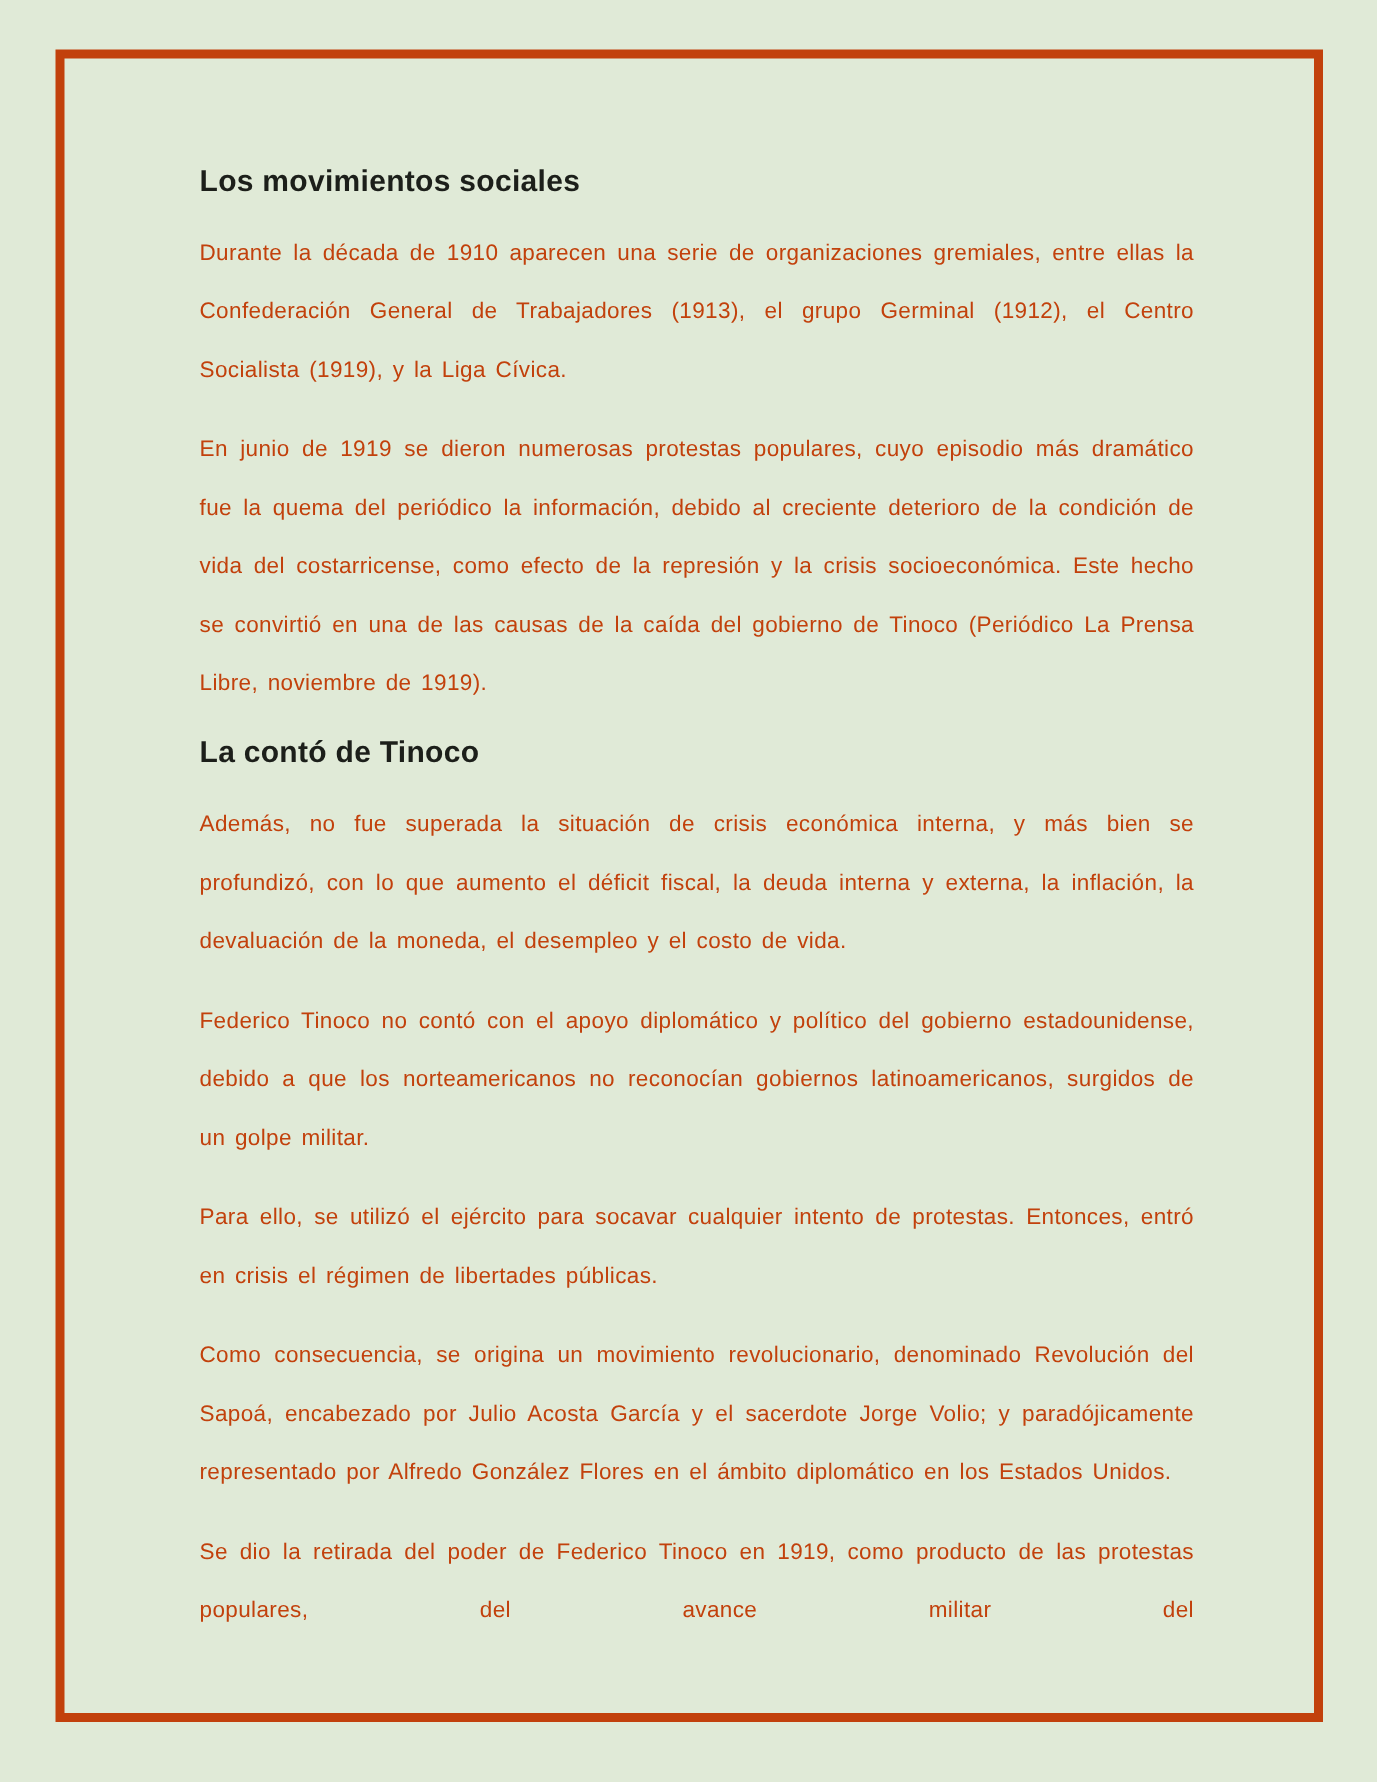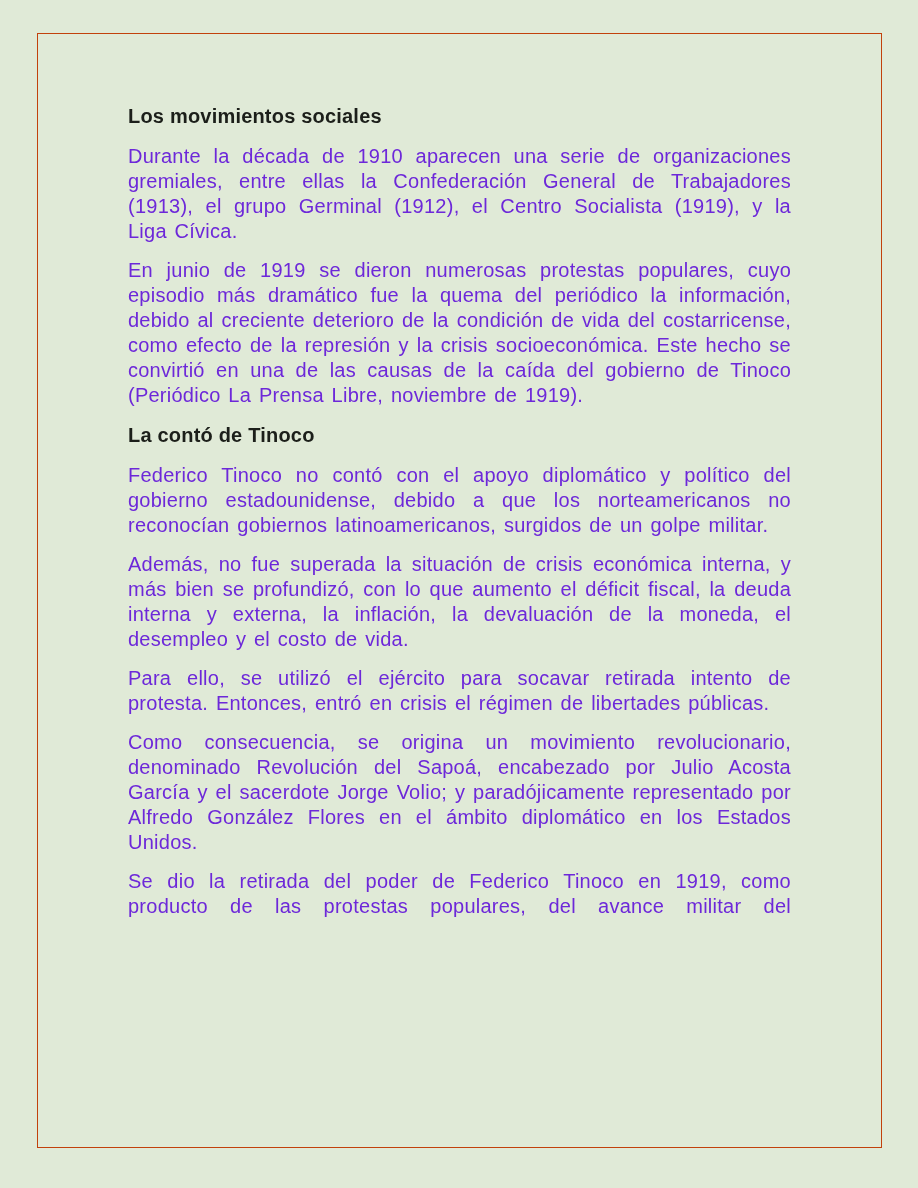--- a/index.html
+++ b/index.html
@@ -15,59 +15,59 @@
     position: relative;
     overflow: hidden;
   }
   .page-frame {
     position: absolute;
     left: 37px;
     top: 33px;
     width: 845px;
     height: 1115px;
     box-sizing: border-box;
-    border: 1px solid #c2410c;
+    border: 6px solid #c2410c;
     background: #e0ead7;
   }
   .text-column {
     position: absolute;
     left: 90px;
     top: 69px;
     width: 663px;
   }
   .section-heading {
     font-size: 20px;
     line-height: 27px;
     font-weight: bold;
     color: #1c1f1a;
     margin: 0 0 14px 0;
     letter-spacing: 0.2px;
   }
   .para {
-    font-size: 20px;
-    line-height: 25px;
-    color: #6d28d9;
+    font-size: 15px;
+    line-height: 39px;
+    color: #c2410c;
     margin: 0 0 14px 0;
     text-align: justify;
     letter-spacing: 0.25px;
     word-spacing: 2px;
   }
   .para.continued {
     text-align-last: justify;
     margin-bottom: 12px;
   }
 </style>
 </head>
 <body>
 
 <div class="page-frame">
   <div class="text-column">
     <div class="section-heading">Los movimientos sociales</div>
     <p class="para">Durante la década de 1910 aparecen una serie de organizaciones gremiales, entre ellas la Confederación General de Trabajadores (1913), el grupo Germinal (1912), el Centro Socialista (1919), y la Liga Cívica.</p>
     <p class="para">En junio de 1919 se dieron numerosas protestas populares, cuyo episodio más dramático fue la quema del periódico la información, debido al creciente deterioro de la condición de vida del costarricense, como efecto de la represión y la crisis socioeconómica. Este hecho se convirtió en una de las causas de la caída del gobierno de Tinoco (Periódico La Prensa Libre, noviembre de 1919).</p>
     <div class="section-heading">La contó de Tinoco</div>
+    <p class="para">Además, no fue superada la situación de crisis económica interna, y más bien se profundizó, con lo que aumento el déficit fiscal, la deuda interna y externa, la inflación, la devaluación de la moneda, el desempleo y el costo de vida.</p>
     <p class="para">Federico Tinoco no contó con el apoyo diplomático y político del gobierno estadounidense, debido a que los norteamericanos no reconocían gobiernos latinoamericanos, surgidos de un golpe militar.</p>
-    <p class="para">Además, no fue superada la situación de crisis económica interna, y más bien se profundizó, con lo que aumento el déficit fiscal, la deuda interna y externa, la inflación, la devaluación de la moneda, el desempleo y el costo de vida.</p>
-    <p class="para">Para ello, se utilizó el ejército para socavar retirada intento de protesta. Entonces, entró en crisis el régimen de libertades públicas.</p>
+    <p class="para">Para ello, se utilizó el ejército para socavar cualquier intento de protestas. Entonces, entró en crisis el régimen de libertades públicas.</p>
     <p class="para">Como consecuencia, se origina un movimiento revolucionario, denominado Revolución del Sapoá, encabezado por Julio Acosta García y el sacerdote Jorge Volio; y paradójicamente representado por Alfredo González Flores en el ámbito diplomático en los Estados Unidos.</p>
     <p class="para continued">Se dio la retirada del poder de Federico Tinoco en 1919, como producto de las protestas populares, del avance militar del</p>
   </div>
 </div>
 
 </body></html>

